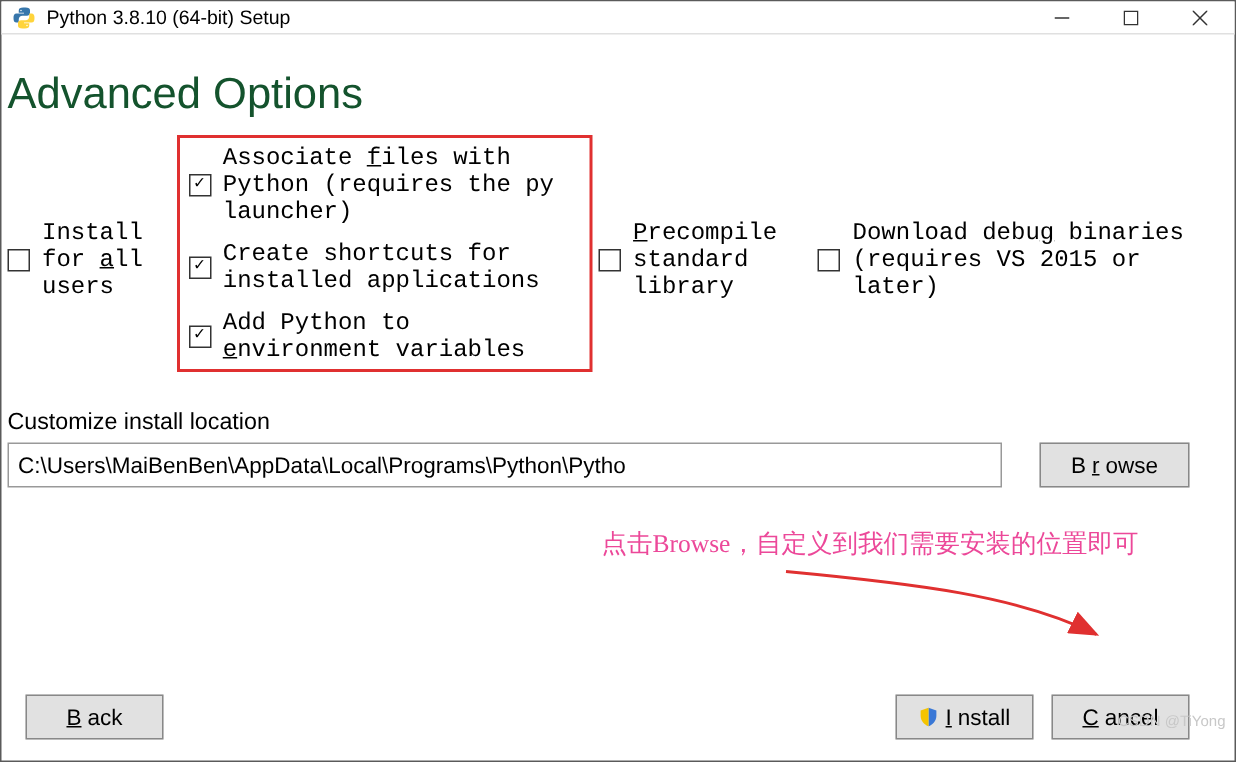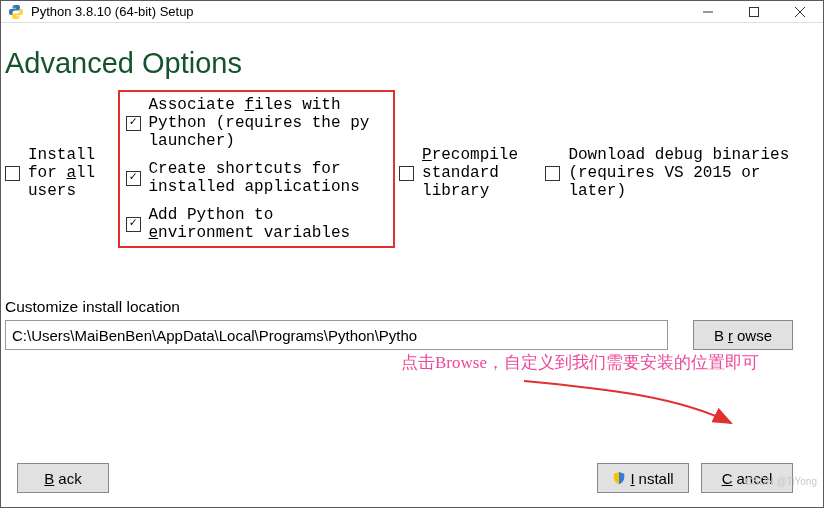--- a/index.html
+++ b/index.html
@@ -103,21 +103,21 @@
     top: -1px;
   }
   .underline-letter { text-decoration: underline; }
   .highlight-box {
     border: 2px solid #e03030;
     padding: 4px 6px;
     margin: -4px -6px 4px -6px;
     display: flex; flex-direction: column; gap: 10px;
   }
   .loc-label {
-    margin-top: 46px;
+    margin-top: 21px;
     font-size: 15.5px;
     color: #000;
   }
   .loc-row {
     display: flex; align-items: stretch; gap: 25px;
     margin-top: 4px;
   }
   .loc-input {
     flex: 1; height: 30px;
     border: 1px solid #999;

